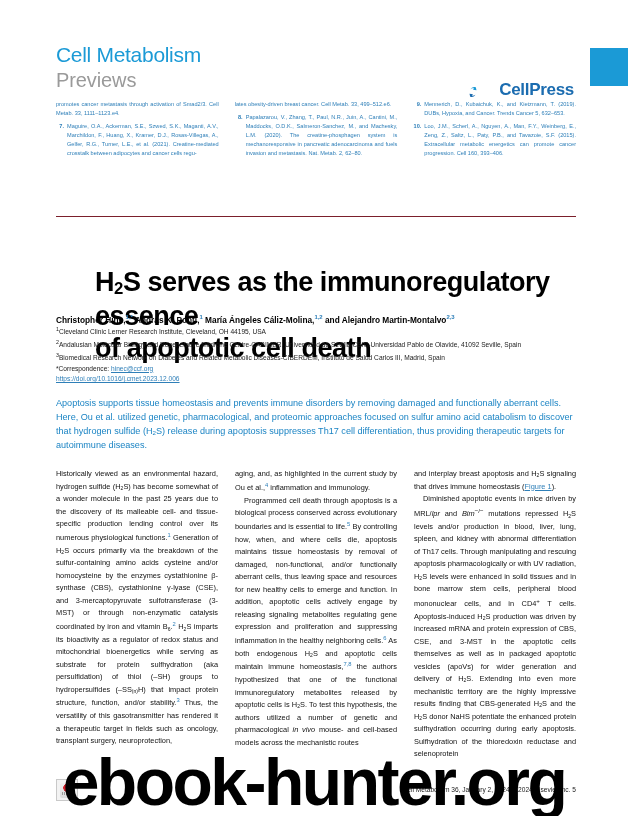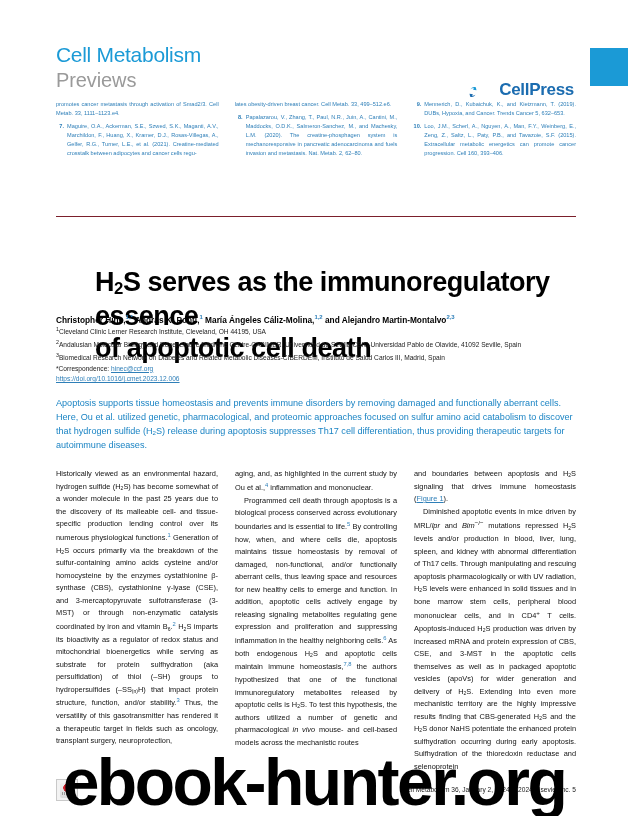--- a/index.html
+++ b/index.html
@@ -340,26 +340,26 @@
 
   <div class="summary"><span>Apoptosis supports tissue homeostasis and prevents immune disorders by removing damaged and functionally aberrant cells. Here, Ou et al. utilized genetic, pharmacological, and proteomic approaches focused on sulfur amino acid catabolism to discover that hydrogen sulfide (H</span><sub>2</sub><span>S) release during apoptosis suppresses Th17 cell differentiation, thus providing therapeutic targets for autoimmune diseases.</span></div>
 
   <div class="body-cols">
 
     <div>
       <p><span>Historically viewed as an environmental hazard, hydrogen sulfide (H</span><sub>2</sub><span>S) has become somewhat of a wonder molecule in the past 25 years due to the discovery of its malleable cell- and tissue-specific production lending control over its numerous physiological functions.</span><sup class="ref">1</sup><span> Generation of H</span><sub>2</sub><span>S occurs primarily via the breakdown of the sulfur-containing amino acids cysteine and/or homocysteine by the enzymes cystathionine β-synthase (CBS), cystathionine γ-lyase (CSE), and 3-mercaptopyruvate sulfotransferase (3-MST) or through non-enzymatic catalysis coordinated by iron and vitamin B</span><sub>6</sub><span>.</span><sup class="ref">2</sup><span> H</span><sub>2</sub><span>S imparts its bioactivity as a regulator of redox status and mitochondrial bioenergetics while serving as substrate for protein sulfhydration (aka persulfidation) of thiol (–SH) groups to hydropersulfides (–SS</span><sub>(n)</sub><span>H) that impact protein structure, function, and/or stability.</span><sup class="ref">3</sup><span> Thus, the versatility of this gasotransmitter has rendered it a therapeutic target in fields such as oncology, transplant surgery, neuroprotection,</span></p>
     </div>
 
     <div>
-      <p><span>aging, and, as highlighted in the current study by Ou et al.,</span><sup class="ref">4</sup><span> inflammation and mononuclear.</span></p>
+      <p><span>aging, and, as highlighted in the current study by Ou et al.,</span><sup class="ref">4</sup><span> inflammation and immunology.</span></p>
       <p class="indent"><span>Programmed cell death through apoptosis is a biological process conserved across evolutionary boundaries and is essential to life.</span><sup class="ref">5</sup><span> By controlling how, when, and where cells die, apoptosis maintains tissue homeostasis by removal of damaged, non-functional, and/or functionally aberrant cells, thus leaving space and resources for new healthy cells to emerge and function. In addition, apoptotic cells actively engage by releasing signaling metabolites regulating gene expression and proliferation and suppressing inflammation in the healthy neighboring cells.</span><sup class="ref">6</sup><span> As both endogenous H</span><sub>2</sub><span>S and apoptotic cells maintain immune homeostasis,</span><sup class="ref">7,8</sup><span> the authors hypothesized that one of the functional immunoregulatory metabolites released by apoptotic cells is H</span><sub>2</sub><span>S. To test this hypothesis, the authors utilized a number of genetic and pharmacological </span><i>in vivo</i><span> mouse- and cell-based models across the mechanistic routes</span></p>
     </div>
 
     <div>
-      <p><span>and boundaries between apoptosis and H</span><sub>2</sub><span>S signaling that drives immune homeostasis (</span><a class="figlink" href="#">Figure 1</a><span>).</span></p>
+      <p><span>and interplay breast apoptosis and H</span><sub>2</sub><span>S signaling that drives immune homeostasis (</span><a class="figlink" href="#">Figure 1</a><span>).</span></p>
       <p class="indent"><span>Diminished apoptotic events in mice driven by MRL/</span><i>lpr</i><span> and </span><i>Bim</i><sup>−/−</sup><span> mutations repressed H</span><sub>2</sub><span>S levels and/or production in blood, liver, lung, spleen, and kidney with abnormal differentiation of Th17 cells. Through manipulating and rescuing apoptosis pharmacologically or with UV radiation, H</span><sub>2</sub><span>S levels were enhanced in solid tissues and in bone marrow stem cells, peripheral blood mononuclear cells, and in CD4</span><sup>+</sup><span> T cells. Apoptosis-induced H</span><sub>2</sub><span>S production was driven by increased mRNA and protein expression of CBS, CSE, and 3-MST in the apoptotic cells themselves as well as in packaged apoptotic vesicles (apoVs) for wider generation and delivery of H</span><sub>2</sub><span>S. Extending into even more mechanistic territory are the highly impressive results finding that CBS-generated H</span><sub>2</sub><span>S and the H</span><sub>2</sub><span>S donor NaHS potentiate the enhanced protein sulfhydration occurring during early apoptosis. Sulfhydration of the thioredoxin reductase and selenoprotein</span></p>
     </div>
 
   </div>
 
   <div class="crossmark">
     <div class="cm-inner"></div>
   </div>
   <div class="footer-line">Cell Metabolism 36, January 2, 2024 © 2024 Elsevier Inc.   5</div>
 

